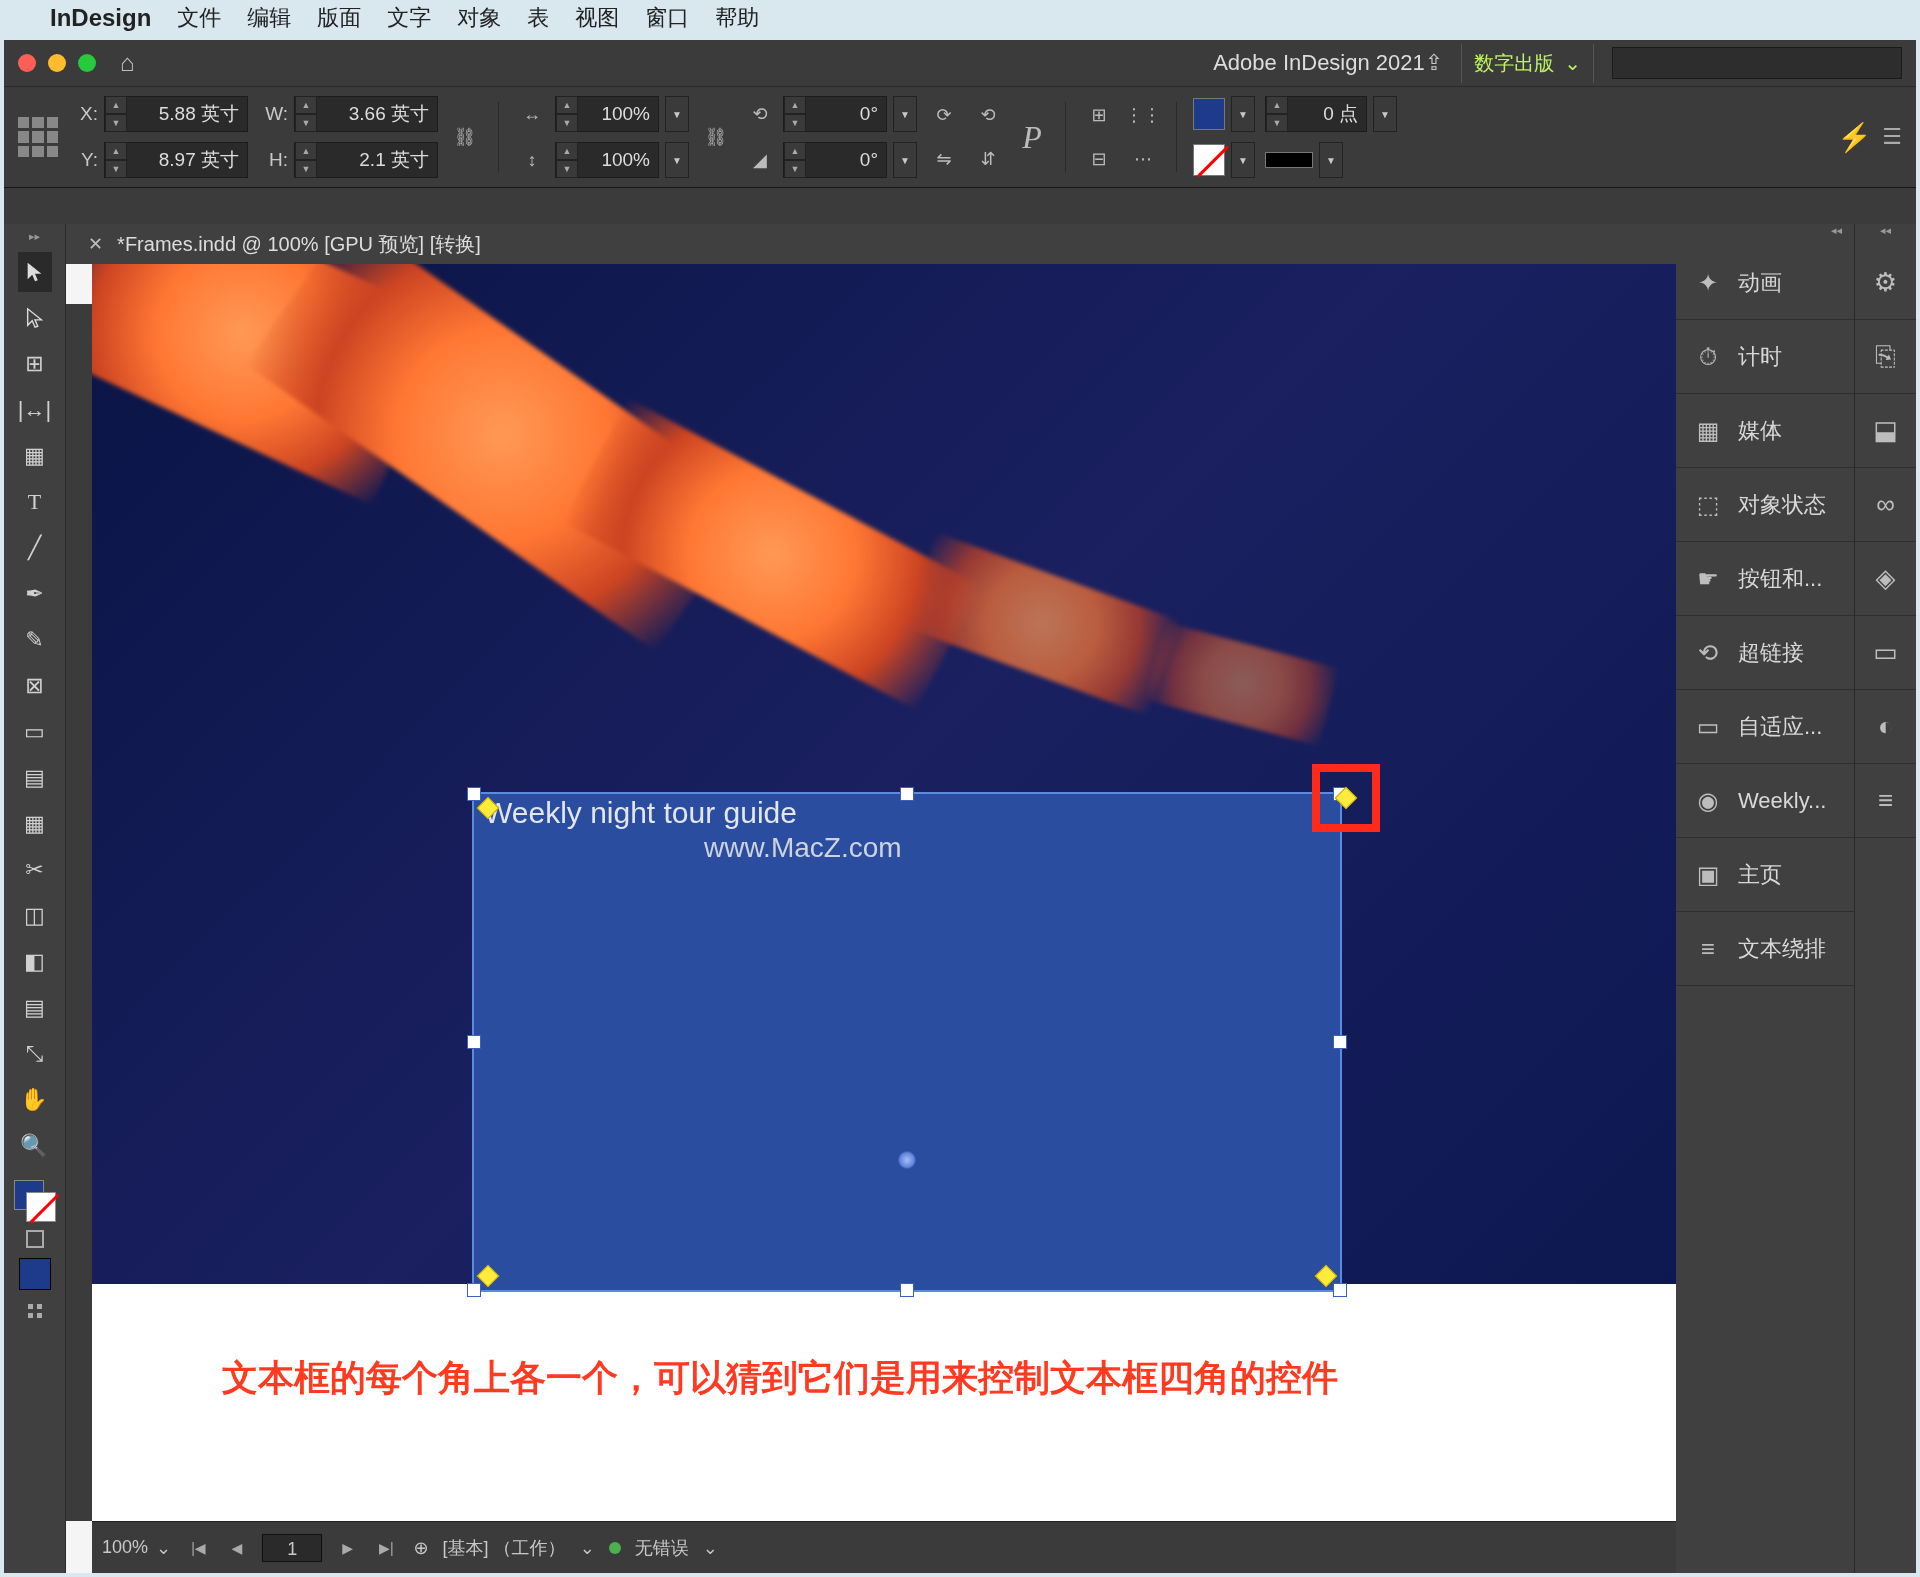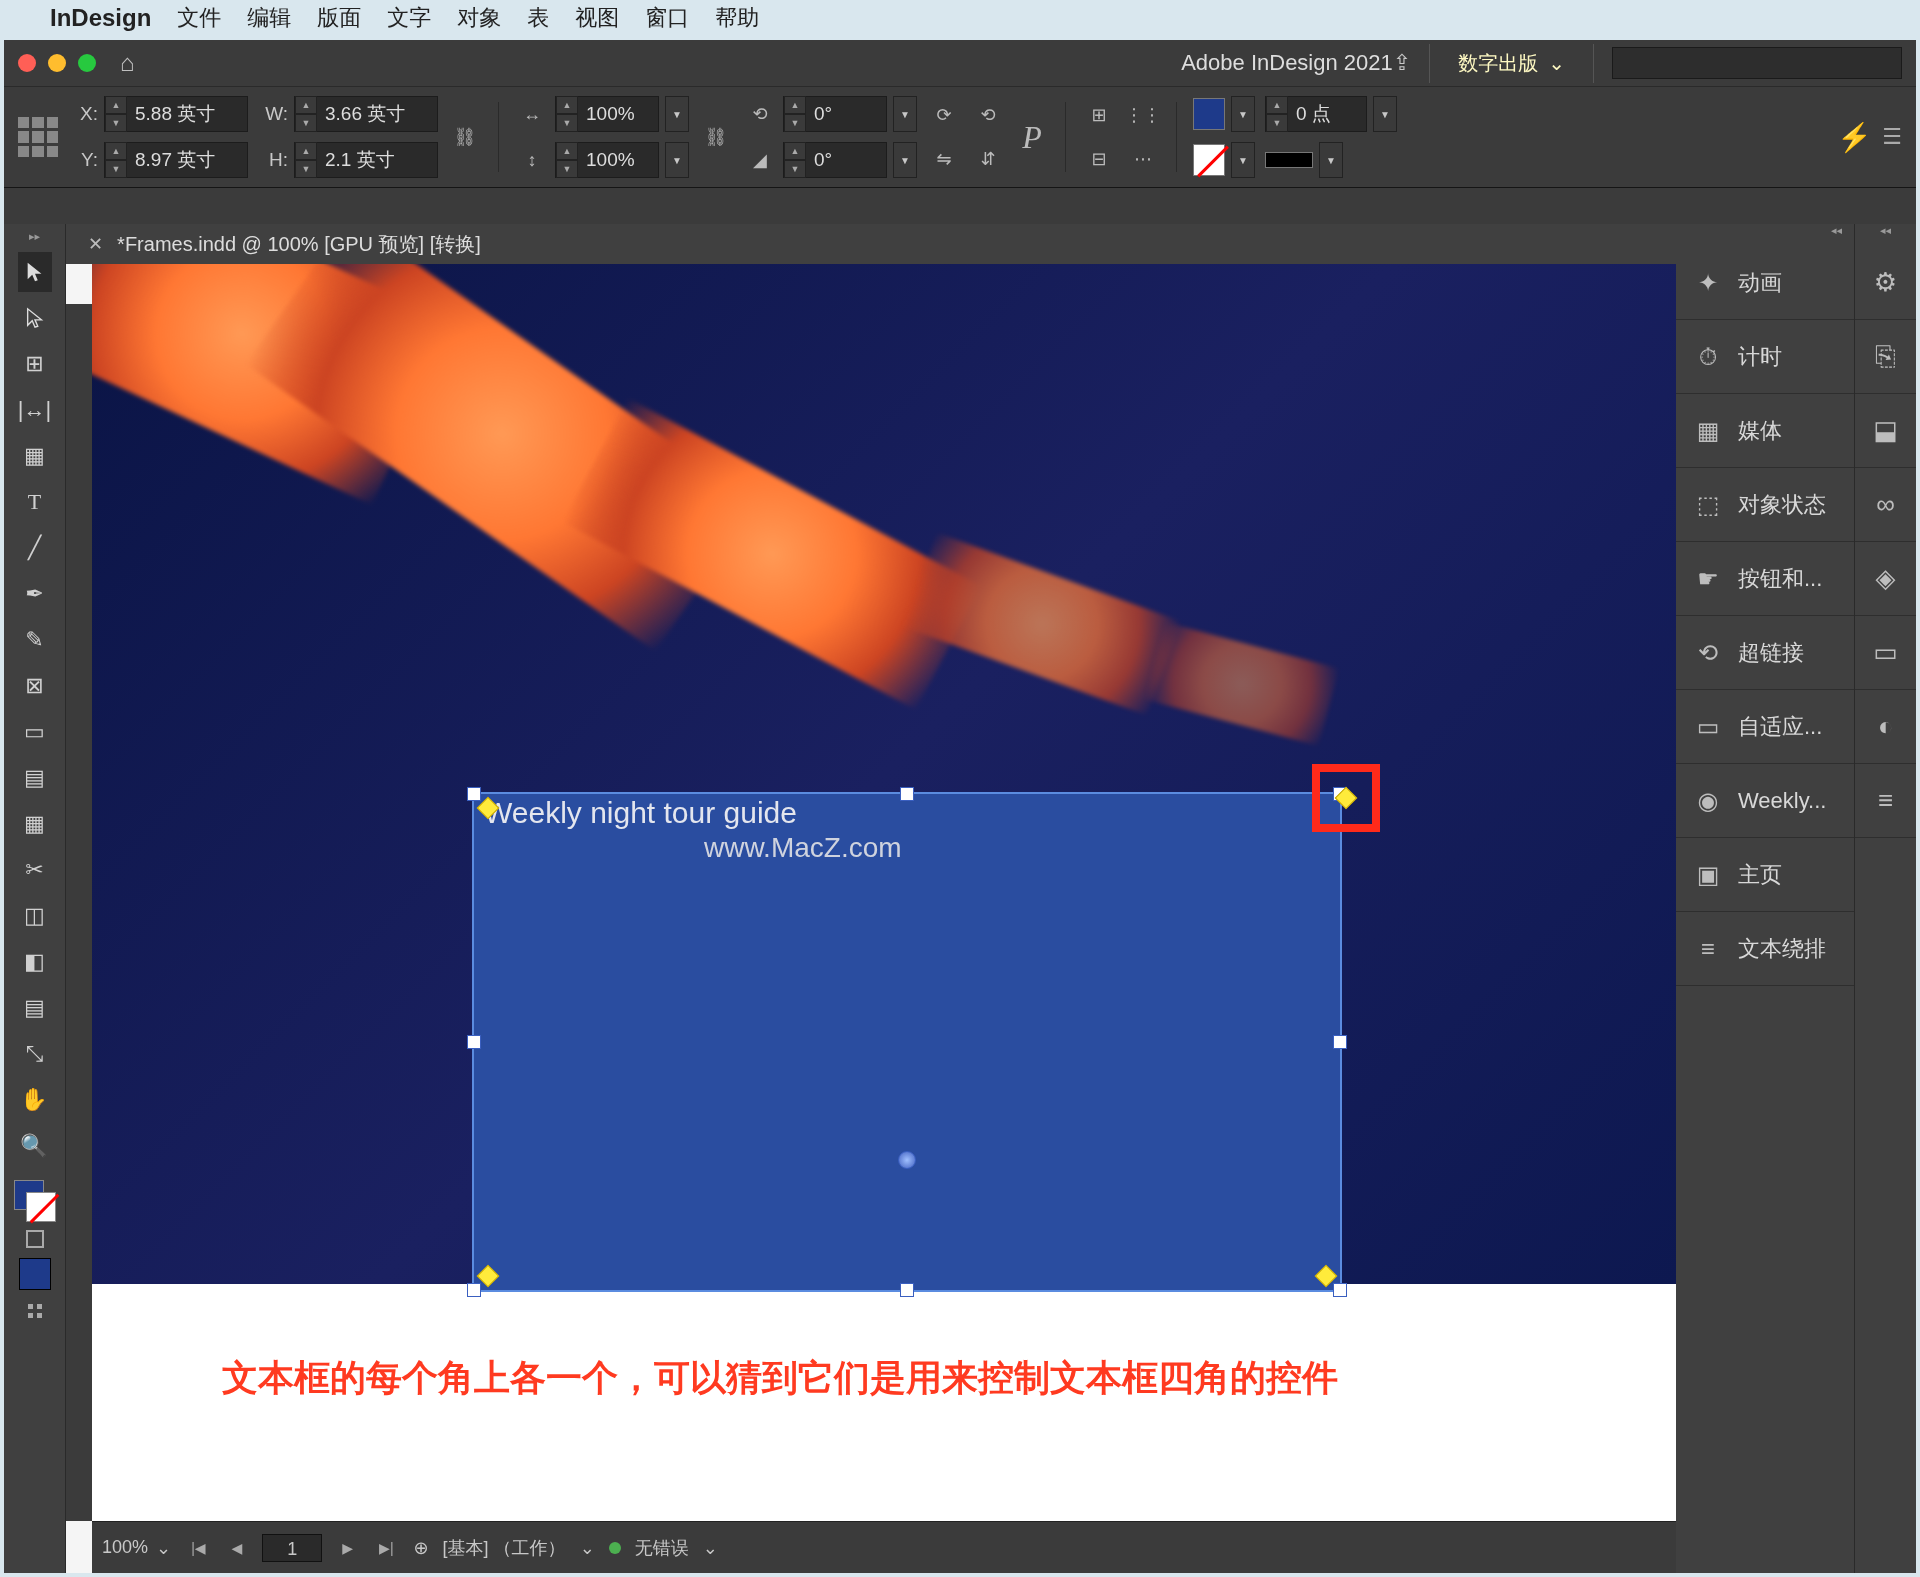--- a/index.html
+++ b/index.html
@@ -16,34 +16,34 @@
 .titlebar { height: 46px; background: #3b3b3b; display: flex; align-items: center; padding: 0 14px; color: #ddd; }
 .traffic { display: flex; gap: 12px; margin-right: 24px; }
 .traffic div { width: 18px; height: 18px; border-radius: 50%; }
 .tl-red { background: #ff5f56; }
 .tl-yellow { background: #ffbd2e; }
 .tl-green { background: #27c93f; }
 .home-icon { font-size: 24px; color: #c0c0c0; margin-right: 20px; }
 .titlebar .title { flex: 1; text-align: right; font-size: 22px; color: #ddd; }
 .titlebar .right { display: flex; align-items: center; gap: 18px; }
 .share-icon { font-size: 22px; color: #c8c8c8; }
-.workspace-dd { display: flex; align-items: center; gap: 10px; font-size: 20px; color: #fef9c3; border-left: 1px solid #555; border-right: 1px solid #555; padding: 6px 28px; }
+.workspace-dd { display: flex; align-items: center; gap: 10px; font-size: 20px; color: #bef264; border-left: 1px solid #555; border-right: 1px solid #555; padding: 6px 12px; }
 .search-box { width: 290px; height: 32px; background: #2d2d2d; border: 1px solid #1a1a1a; }
 
 
 .control-bar { height: 102px; background: #3b3b3b; border-top: 1px solid #2a2a2a; border-bottom: 1px solid #151515; display: flex; align-items: center; padding: 0 14px; gap: 10px; color: #c8c8c8; font-size: 18px; }
 .ref-point { width: 40px; height: 40px; display: grid; grid-template-columns: repeat(3,1fr); grid-template-rows: repeat(3,1fr); gap: 3px; }
 .ref-point div { background: #888; }
 .field-col { display: flex; flex-direction: column; gap: 10px; }
 .field-row { display: flex; align-items: center; gap: 6px; }
 .field-label { width: 30px; text-align: right; font-size: 19px; }
 .num-input { display: flex; align-items: center; background: #2a2a2a; border: 1px solid #1c1c1c; height: 36px; }
 .stepper { width: 22px; height: 36px; display: flex; flex-direction: column; }
 .stepper div { flex: 1; display: flex; align-items: center; justify-content: center; font-size: 9px; color: #aaa; background: #3a3a3a; border: 1px solid #222; }
-.num-input input { background: transparent; border: none; color: #ddd; width: 120px; padding: 0 8px; font-size: 19px; outline: none; }
+.num-input input { background: transparent; border: none; color: #ddd; width: 120px; padding: 0 8px; font-size: 19px; outline: none; text-align: right; }
 .ctrl-icon { width: 34px; height: 34px; display: flex; align-items: center; justify-content: center; font-size: 18px; color: #bbb; }
 .pct-input input { width: 80px; }
 .dd-arrow { width: 24px; height: 36px; display: flex; align-items: center; justify-content: center; font-size: 10px; background: #3a3a3a; border: 1px solid #222; }
 .sep { width: 1px; height: 70px; background: #2a2a2a; margin: 0 6px; }
 .swatch-fill { width: 32px; height: 32px; background: #1e3a8a; border: 1px solid #777; }
 .swatch-none { width: 32px; height: 32px; background: #fff; border: 1px solid #777; position: relative; }
 .swatch-none::after { content: ""; position: absolute; left: -2px; top: 50%; width: 140%; height: 3px; background: red; transform: rotate(-45deg); }
 .swatch-stroke { width: 48px; height: 16px; background: #000; border: 1px solid #777; }
 .wide-input input { width: 78px; }
 .flash { font-size: 28px; color: #888; }

